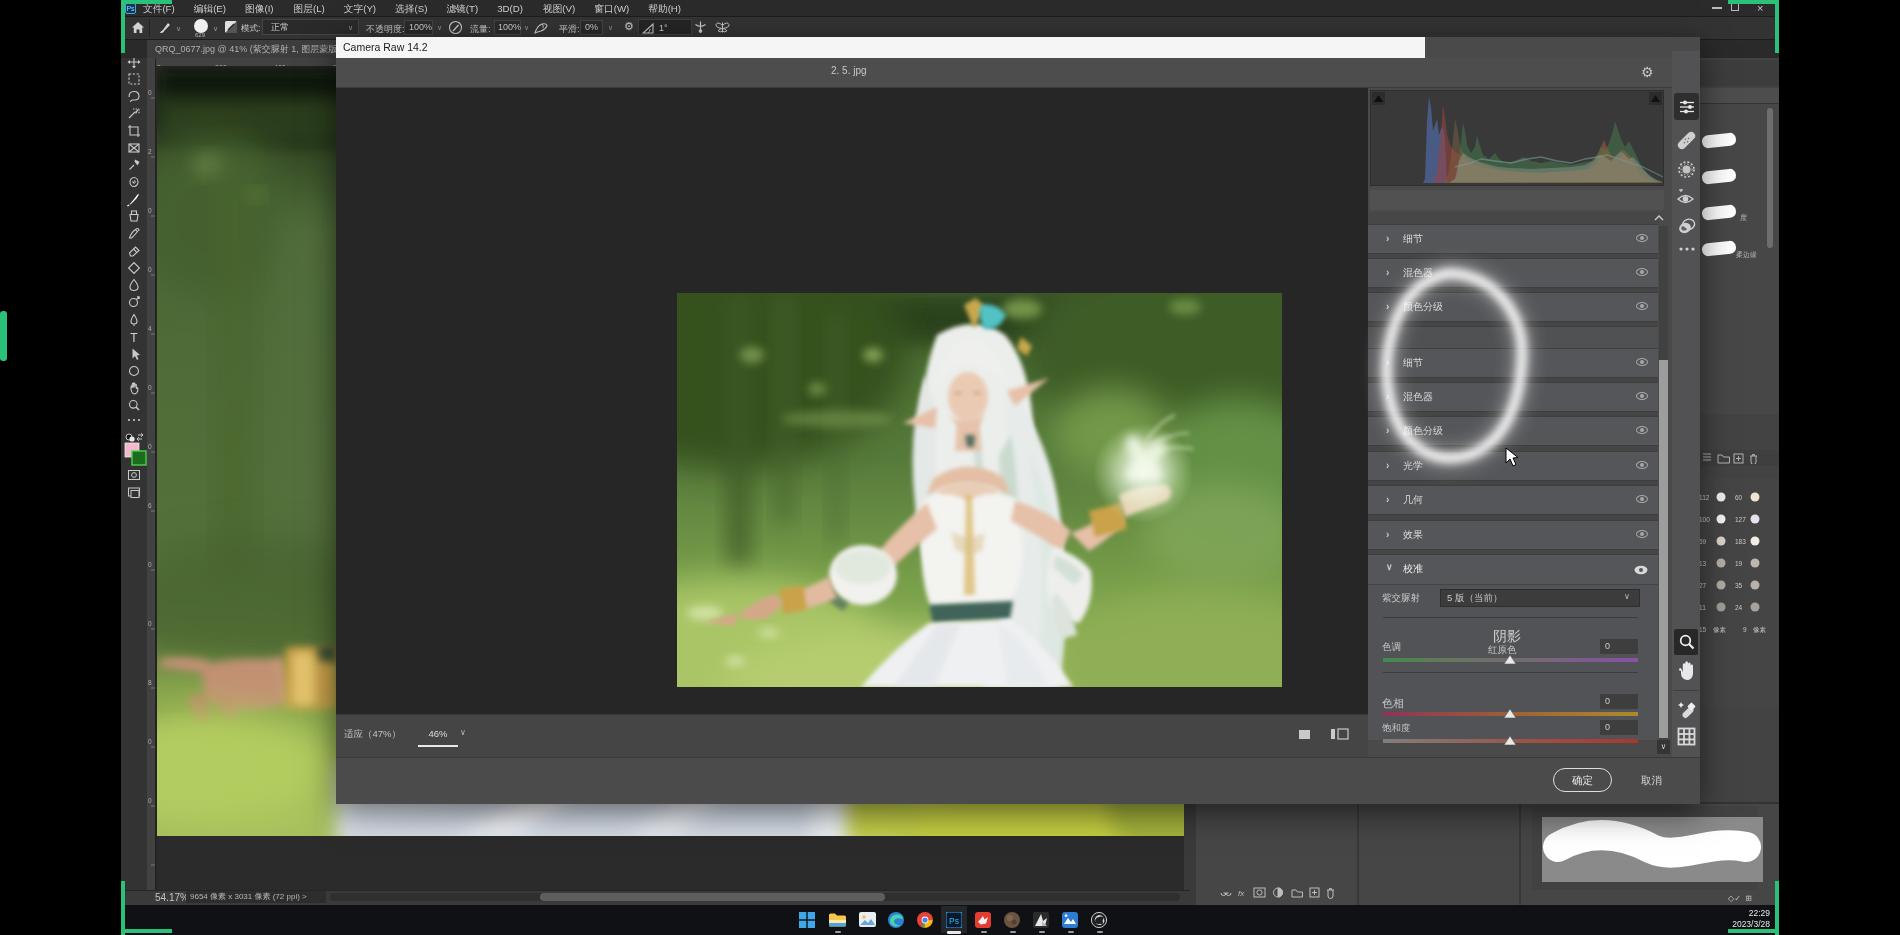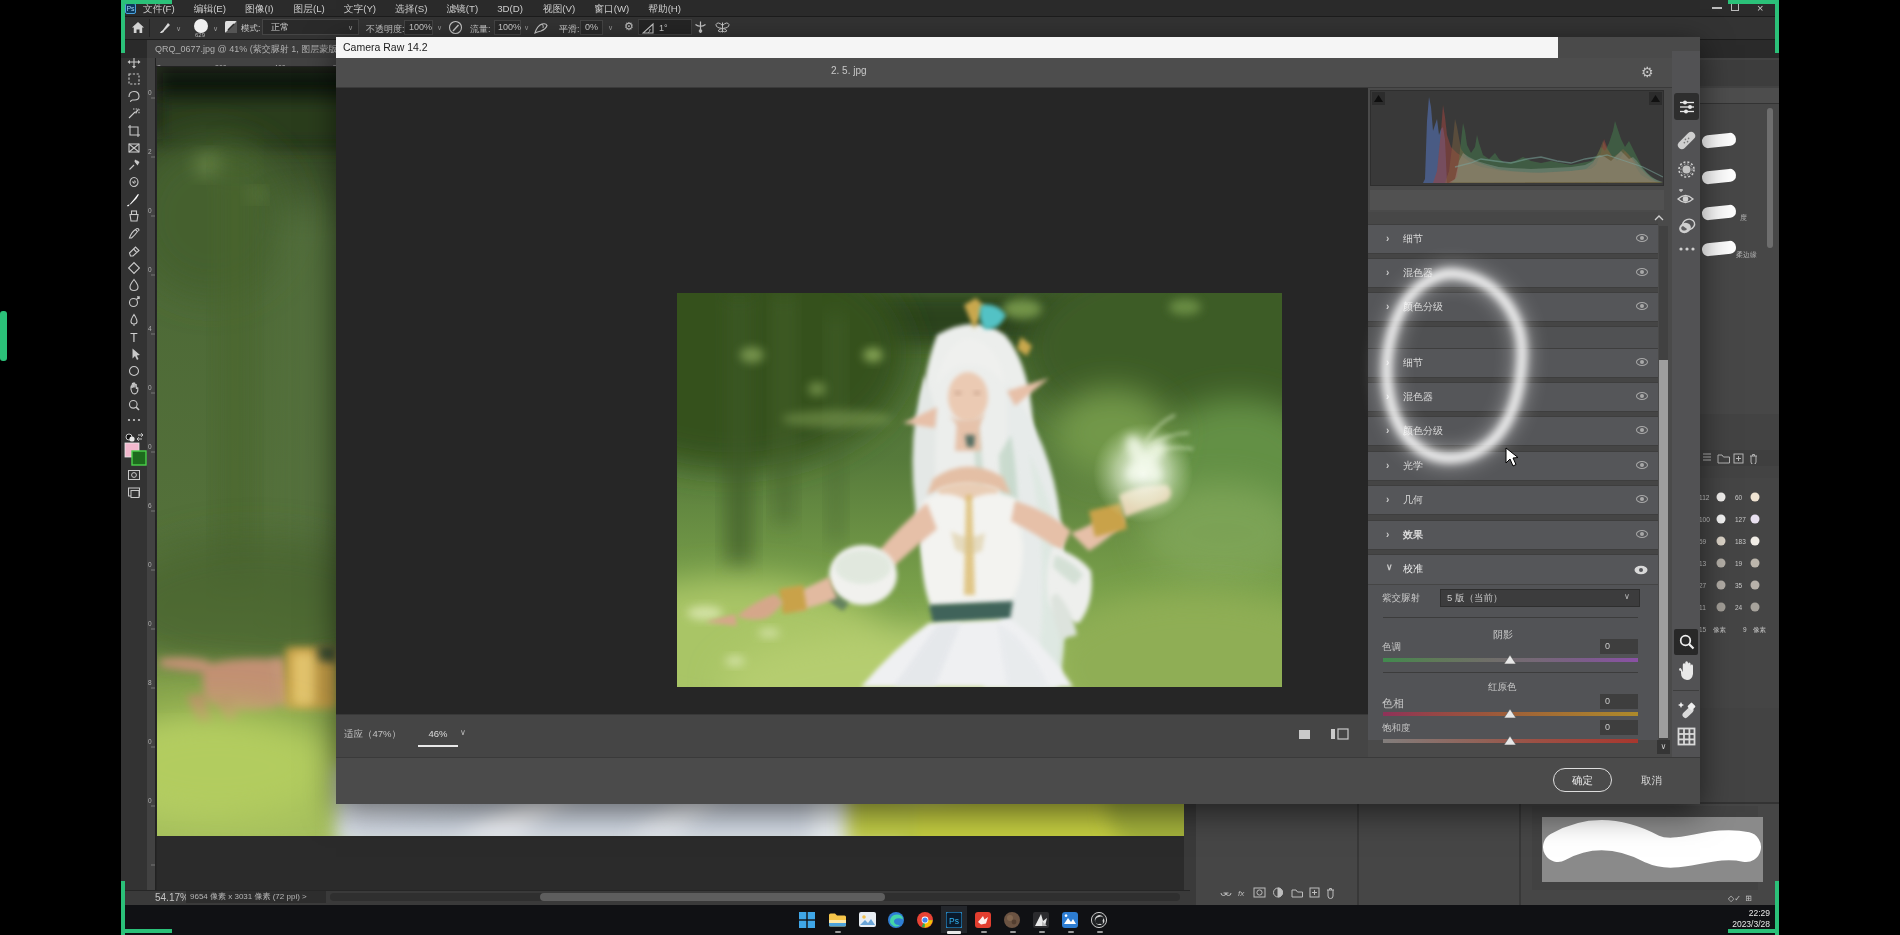--- a/index.html
+++ b/index.html
@@ -412,21 +412,21 @@
   <div class="abs" style="left:157px; top:836px; width:1027px; height:54px; background:#2b2b2b;"></div>
 
   <div class="abs" style="left:121px; top:890px; width:1069px; height:15px; background:#3a3a3a; border-top:1px solid #262626;"></div>
   <div class="abs" style="left:155px; top:892px; color:#c5c5c5; font-size:10px;">54.17%</div>
   <div class="abs" style="left:186px; top:891px; width:140px; height:12px; background:#2d2d2d; color:#b5b5b5; font-size:8px; line-height:12px; padding-left:4px;">9654 像素 x 3031 像素 (72 ppi)  &gt;</div>
   <div class="abs" style="left:330px; top:893px; width:850px; height:8px; background:#2f2f2f; border-radius:4px;"></div>
   <div class="abs" style="left:540px; top:893px; width:345px; height:8px; background:#5e5e5e; border-radius:4px;"></div>
 
   <div class="abs" id="dialog" style="left:336px; top:37px; width:1364px; height:767px; background:#4a4a4a; box-shadow:0 8px 30px rgba(0,0,0,0.55);">
 
-    <div class="abs" style="left:0; top:0; width:1222px; height:21px; background:#f5f5f5; color:#1a1a1a; font-size:10.5px; line-height:21px; padding-left:7px;">Camera Raw 14.2</div>
+    <div class="abs" style="left:0; top:0; width:1089px; height:21px; background:#f5f5f5; color:#1a1a1a; font-size:10.5px; line-height:21px; padding-left:7px;">Camera Raw 14.2</div>
 
     <div class="abs" style="left:0; top:21px; width:1364px; height:30px; background:#4d4d4d; border-bottom:1px solid #3a3a3a;"></div>
     <div class="abs" style="left:495px; top:28px; color:#c8c8c8; font-size:10px;">2. 5. jpg</div>
     <div class="abs" id="gearicon" style="left:1305px; top:27px; width:18px; height:18px; color:#c5c5c5; font-size:14px;">⚙</div>
     <svg class="abs" id="fsicon" style="left:1344px; top:29px;" width="15" height="15">
         <g stroke="#c5c5c5" stroke-width="1.4" fill="none">
           <path d="M9,6 L13.5,1.5 M10,1.5 h3.5 v3.5 M6,9 L1.5,13.5 M1.5,10 v3.5 h3.5"></path>
         </g>
       </svg>
 
@@ -636,44 +636,44 @@
     <div class="crrow" style="top:451px;"></div>
       <div class="crch" style="top:460px;">›</div>
       <div class="crtx" style="top:459px;">光学</div>
       <div class="creye" style="top:461px;"></div>
     <div class="crrow" style="top:485px;"></div>
       <div class="crch" style="top:494px;">›</div>
       <div class="crtx" style="top:493px;">几何</div>
       <div class="creye" style="top:495px;"></div>
     <div class="crrow" style="top:520px;"></div>
       <div class="crch" style="top:529px;">›</div>
-      <div class="crtx" style="top:528px;font-weight:bold;">效果</div>
+      <div class="crtx" style="top:528px;">效果</div>
       <div class="creye" style="top:530px;"></div>
     <div class="crrow" style="top:554px; border-bottom:none;"></div>
       <div class="crch" style="top:562px; font-size:9px;">∨</div>
       <div class="crtx" style="top:562px; color:#eee;">校准</div>
     <svg class="abs" style="left:1634px; top:565px;" width="14" height="10">
         <ellipse cx="7" cy="5" rx="6.5" ry="4.2" fill="#d9d9d9"></ellipse>
         <circle cx="7" cy="5" r="2" fill="#55565a"></circle>
       </svg>
 
     <div class="abs" style="left:1368px; top:585px; width:290px; height:155px; background:#525356;"></div>
     <div class="abs" style="left:1382px; top:592px; color:#c6c6c6; font-size:9.5px;">紫交脲射</div>
     <div class="abs" style="left:1440px; top:589px; width:200px; height:18px; background:#3c3c3d; border:1px solid #2e2e2e; color:#cacaca; font-size:9.5px; line-height:16px; padding-left:6px;">5 版（当前）</div>
     <div class="abs" style="left:1624px; top:592px; color:#bbb; font-size:8px;">∨</div>
     <div class="abs" style="left:1383px; top:617px; width:255px; height:1px; background:#3c3c3c;"></div>
-    <div class="abs" style="left:1493px; top:628px; color:#cccccc; font-size:10px;">阴影</div>
+    <div class="abs" style="left:1493px; top:628px; color:#cccccc; font-size:14px;">阴影</div>
     <div class="abs" style="left:1382px; top:641px; color:#c6c6c6; font-size:9.5px;">色调</div>
     <div class="abs" style="left:1600px; top:639px; width:38px; height:15px; background:#3e3e3e; color:#ccc; font-size:9px; line-height:15px; padding-left:5px;">0</div>
     <div class="abs" style="left:1383px; top:658px; width:255px; height:4px; background:linear-gradient(90deg,#418a4e,#5f7a58,#6f6f68,#766877,#7d5c8c,#8a51a5);"></div>
     <svg class="abs" style="left:1504px; top:655px;" width="12" height="9">
         <path d="M6,0 L12,9 L0,9 Z" fill="#e8e8e8" stroke="#555" stroke-width="0.6"></path>
       </svg>
     <div class="abs" style="left:1383px; top:672px; width:255px; height:1px; background:#3c3c3c;"></div>
-    <div class="abs" style="left:1488px; top:681px; color:#cccccc; font-size:9.5px;">红原色</div>
+    <div class="abs" style="left:1488px; top:644px; color:#cccccc; font-size:9.5px;">红原色</div>
     <div class="abs" style="left:1382px; top:696px; color:#c6c6c6; font-size:11px;">色相</div>
     <div class="abs" style="left:1600px; top:694px; width:38px; height:15px; background:#3e3e3e; color:#ccc; font-size:9px; line-height:15px; padding-left:5px;">0</div>
     <div class="abs" style="left:1383px; top:712px; width:255px; height:4px; background:linear-gradient(90deg,#8e3259,#964646,#9b563c,#a26935,#a87a30,#ad8a2b);"></div>
     <svg class="abs" style="left:1504px; top:709px;" width="12" height="9">
         <path d="M6,0 L12,9 L0,9 Z" fill="#e8e8e8" stroke="#555" stroke-width="0.6"></path>
       </svg>
     <div class="abs" style="left:1382px; top:722px; color:#c6c6c6; font-size:9.5px;">饱和度</div>
     <div class="abs" style="left:1600px; top:720px; width:38px; height:15px; background:#3e3e3e; color:#ccc; font-size:9px; line-height:15px; padding-left:5px;">0</div>
     <div class="abs" style="left:1383px; top:739px; width:255px; height:4px; background:linear-gradient(90deg,#827e7c,#8b6f69,#936156,#9d5044,#a4443a,#a8372e);"></div>
     <svg class="abs" style="left:1504px; top:736px;" width="12" height="9">

